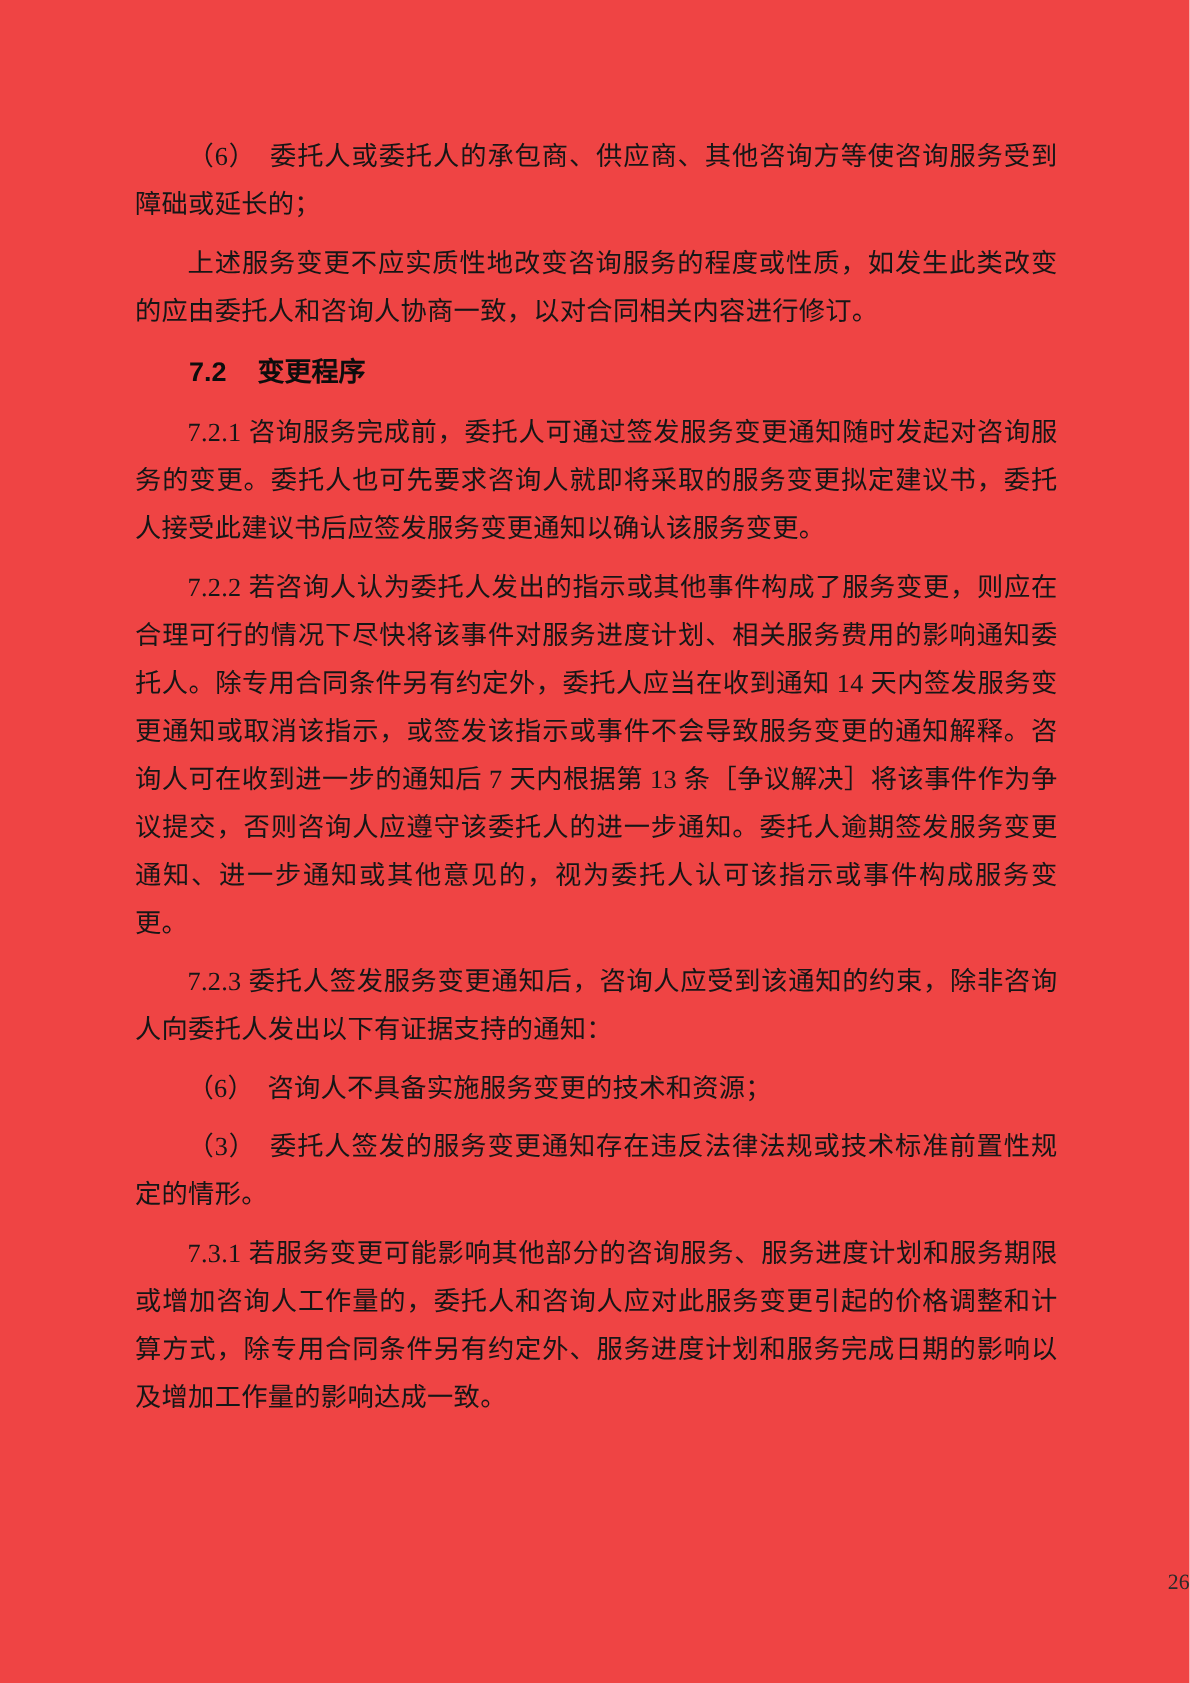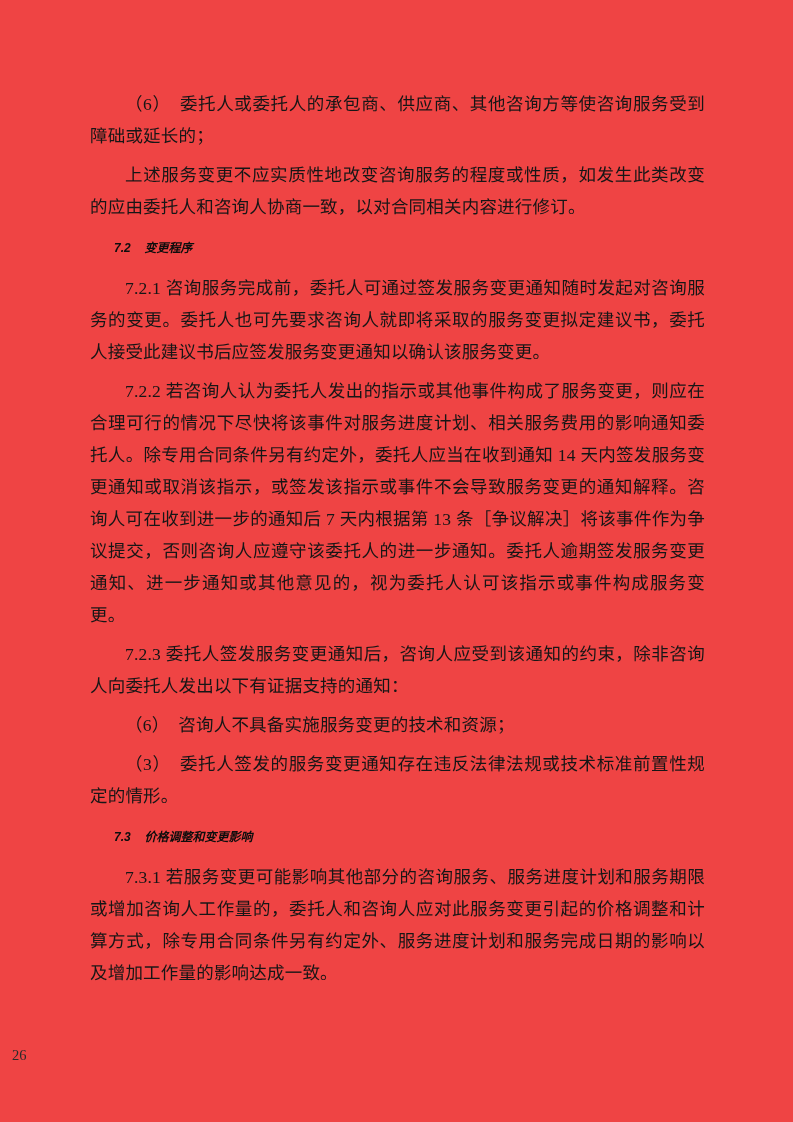--- a/index.html
+++ b/index.html
@@ -25,37 +25,36 @@
   .content p {
     margin: 0 0 7px 0;
     font-size: 17.5px;
     line-height: 32px;
     text-align: justify;
     text-indent: 2em;
     letter-spacing: 0.2px;
   }
   .section-heading {
     margin: 9px 0 8px 0;
-    font-size: 12px;
+    font-size: 18px;
     line-height: 32px;
     font-weight: bold;
     text-indent: 2em;
     font-family: "Liberation Sans", "DejaVu Sans", sans-serif;
     color: #0d0d0d;
-    font-style: italic;
   }
   .section-heading .section-title {
     margin-left: 1.15em;
   }
   .page-footer {
     position: absolute;
     left: 12px;
     right: 0;
     bottom: 58px;
-    text-align: left;
+    text-align: right;
   }
   .page-footer .page-number {
     font-size: 14.5px;
     color: #2b2b2b;
     font-family: "Liberation Serif", "DejaVu Serif", serif;
   }
 </style>
 </head>
 <body>
 
@@ -73,21 +72,20 @@
 
     <p>7.2.2 若咨询人认为委托人发出的指示或其他事件构成了服务变更，则应在合理可行的情况下尽快将该事件对服务进度计划、相关服务费用的影响通知委托人。除专用合同条件另有约定外，委托人应当在收到通知 14 天内签发服务变更通知或取消该指示，或签发该指示或事件不会导致服务变更的通知解释。咨询人可在收到进一步的通知后 7 天内根据第 13 条［争议解决］将该事件作为争议提交，否则咨询人应遵守该委托人的进一步通知。委托人逾期签发服务变更通知、进一步通知或其他意见的，视为委托人认可该指示或事件构成服务变更。</p>
 
     <p>7.2.3 委托人签发服务变更通知后，咨询人应受到该通知的约束，除非咨询人向委托人发出以下有证据支持的通知：</p>
 
     <p>（6）　咨询人不具备实施服务变更的技术和资源；</p>
 
 
     <p>（3）　委托人签发的服务变更通知存在违反法律法规或技术标准前置性规定的情形。</p>
 
-    <h2 class="section-heading"><span class="section-number">7.3</span><span class="section-title">价格调整和变更影响</span></h2>
 
     <p>7.3.1 若服务变更可能影响其他部分的咨询服务、服务进度计划和服务期限或增加咨询人工作量的，委托人和咨询人应对此服务变更引起的价格调整和计算方式，除专用合同条件另有约定外、服务进度计划和服务完成日期的影响以及增加工作量的影响达成一致。</p>
 
   </main>
 
   <footer class="page-footer">
     <span class="page-number">26</span>
   </footer>
 </div>
 

